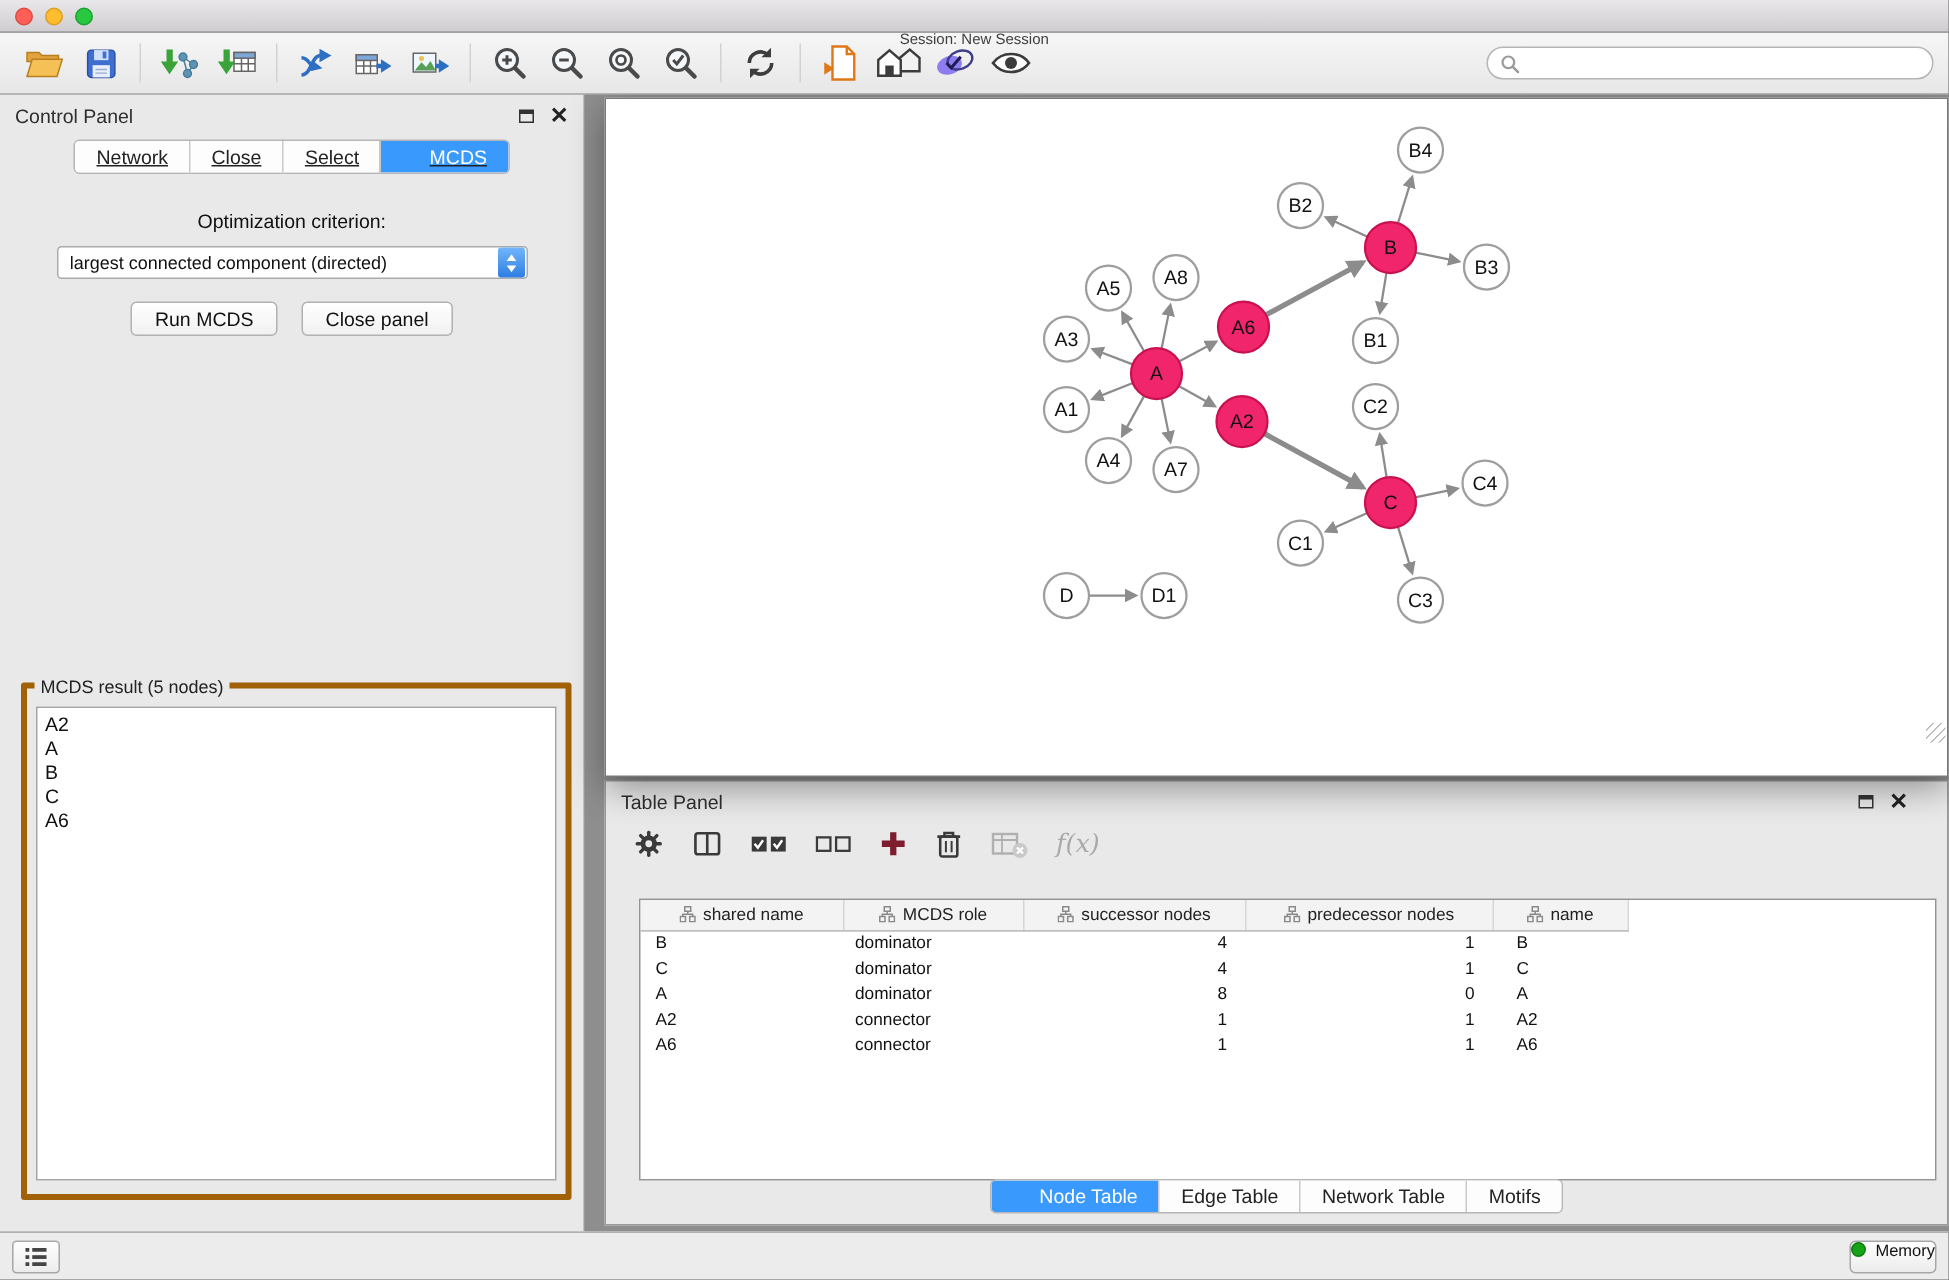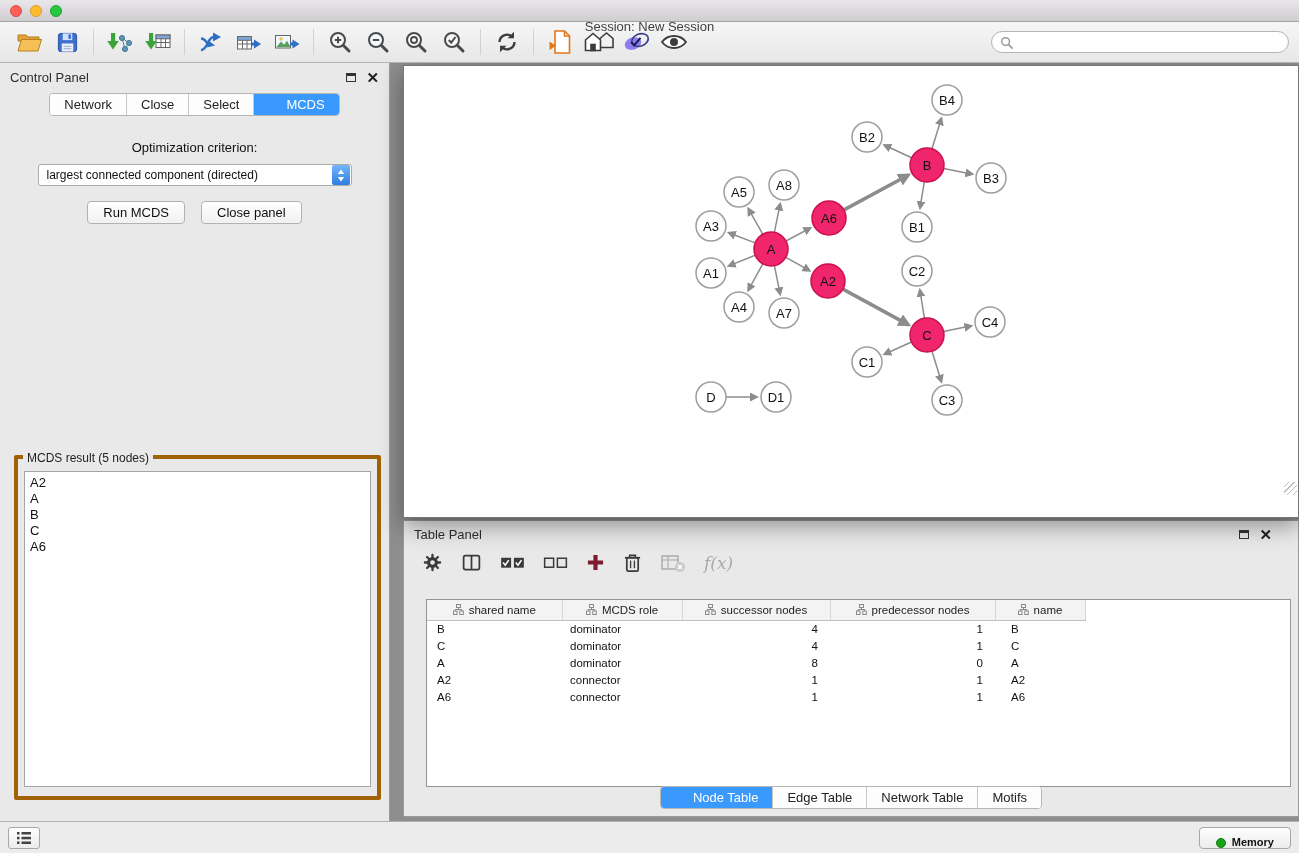--- a/index.html
+++ b/index.html
@@ -8,21 +8,21 @@
 
   
   .titlebar { position:absolute; top:0; left:0; right:0; height:22px;
     background:linear-gradient(#e9e7e9,#cfcdcf); border-bottom:1px solid #a3a1a3;
     display:flex; align-items:center; justify-content:center; z-index:50; }
   .traffic { position:absolute; left:10px; top:5px; display:flex; gap:8px; }
   .dot { width:12px; height:12px; border-radius:50%; display:inline-block; }
   .dot.red { background:#ff5f57; border:1px solid #dd4a43; }
   .dot.yellow { background:#febc2e; border:1px solid #dd9f23; }
   .dot.green { background:#28c840; border:1px solid #1da32f; }
-  .title-text { font-size:13px; color:#3f3f3f;margin-top:32px; }
+  .title-text { font-size:10px; color:#3f3f3f;margin-top:32px; }
 
   
   .toolbar { position:absolute; top:22px; left:0; right:0; height:41px;
     background:linear-gradient(#f6f6f6,#e7e7e7); border-bottom:1px solid #b4b4b4;
     display:flex; align-items:center; padding:0 10px; z-index:40; }
   .tbtn { width:38px; height:32px; border:none; background:transparent; display:flex;
     align-items:center; justify-content:center; cursor:pointer; padding:0; }
   .tsep { width:1px; height:26px; background:#d2d2d2; margin:0 7px; }
   .search-wrap { margin-left:auto; width:298px; height:22px; background:#fff;
     border:1px solid #b5b5b5; border-radius:12px; display:flex; align-items:center;
@@ -31,21 +31,21 @@
     font-family:"Liberation Sans", sans-serif; }
 
   
   .control-panel { position:absolute; top:63px; left:0; width:390px; bottom:32px;
     background:#e9e9e9; border-right:1px solid #9a9a9a; z-index:10; }
   .cp-header { display:flex; align-items:center; padding:7px 10px 2px 10px; }
   .panel-title { font-size:13px; color:#2e2e2e; }
   .winbtns { margin-left:auto; display:flex; align-items:center; gap:10px; }
   .float-glyph { width:10px; height:9px; border:1.5px solid #333; border-top-width:3px; display:inline-block; }
   .close-glyph { font-size:15px; font-weight:bold; color:#222; line-height:10px; cursor:pointer; }
-  .tabs-row { display:flex; justify-content:center; margin-top:6px; }
+  .tabs-row { display:flex; justify-content:center; margin-top:6px;text-decoration:underline; }
   .seg { display:flex; background:#fff; border:1px solid #b6b6b6; border-radius:4px; overflow:hidden; }
   .seg-item { padding:3px 14px; font-size:13px; color:#222; border-left:1px solid #c9c9c9;
     cursor:pointer; background:#fdfdfd; }
   .seg-item:first-child { border-left:none; }
   .seg-item.active { background:#3a99fc; color:#fff;padding-left:32px; }
   .opt-label { text-align:center; margin-top:24px; font-size:13px; color:#111; }
   .combo { margin:9px auto 0 auto; width:314px; height:22px; background:#fff;
     border:1px solid #ababab; border-radius:3px; display:flex; align-items:center; cursor:pointer; }
   .combo-text { flex:1; font-size:12px; padding-left:8px; color:#111; white-space:nowrap;
     overflow:hidden; }
@@ -98,23 +98,23 @@
   .node-table td:nth-child(5) { padding-left:16px; }
   .tp-tabs { position:absolute; bottom:7px; left:0; right:0; display:flex; justify-content:center; }
 
   
   .statusbar { position:absolute; left:0; right:0; bottom:0; height:32px; background:#ececec;
     border-top:1px solid #b0b0b0; display:flex; align-items:center; padding:0 8px; z-index:60; }
   .status-left-btn { width:32px; height:22px; border:1px solid #a7a7a7; border-radius:3px;
     background:linear-gradient(#fefefe,#ececec); display:flex; align-items:center; justify-content:center;
     cursor:pointer; }
   .memory-btn { margin-left:auto; height:22px; border:1px solid #a7a7a7; border-radius:4px;
-    background:linear-gradient(#fefefe,#ececec); display:flex; align-items:flex-end; gap:6px;
-    padding:0 16px; font-size:11px; color:#111; cursor:pointer;
-    font-family:"Liberation Sans", sans-serif;font-weight:bold; }
+    background:linear-gradient(#fefefe,#ececec); display:flex; align-items:flex-start; gap:6px;
+    padding:0 0; font-size:11px; color:#111; cursor:pointer;
+    font-family:"Liberation Sans", sans-serif; }
   .memory-dot { width:10px; height:10px; border-radius:50%; background:#17a317; border:1px solid #0d7d0d; }
 </style>
 </head>
 <body>
 
 <div class="titlebar">
   <div class="traffic">
     <span class="dot red"></span>
     <span class="dot yellow"></span>
     <span class="dot green"></span>

